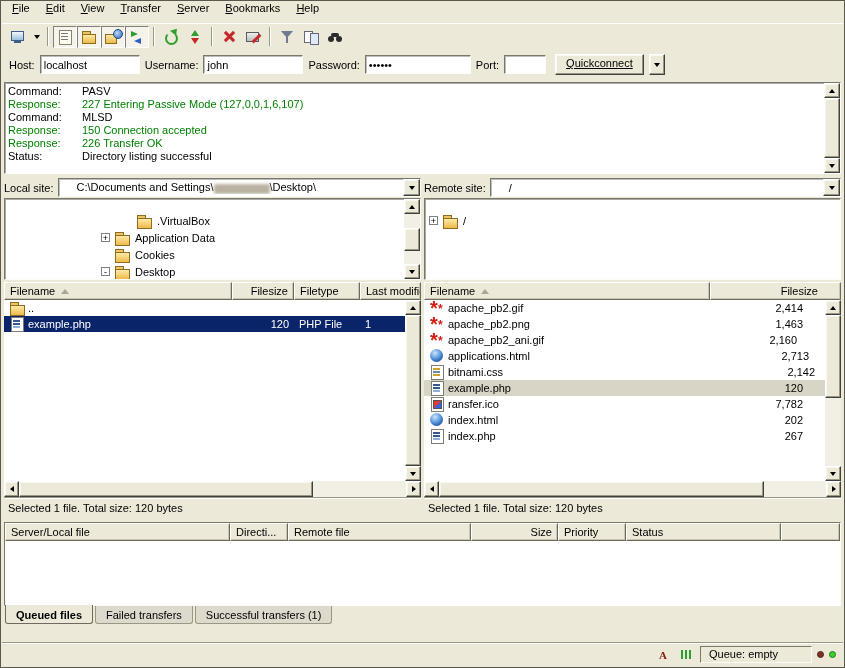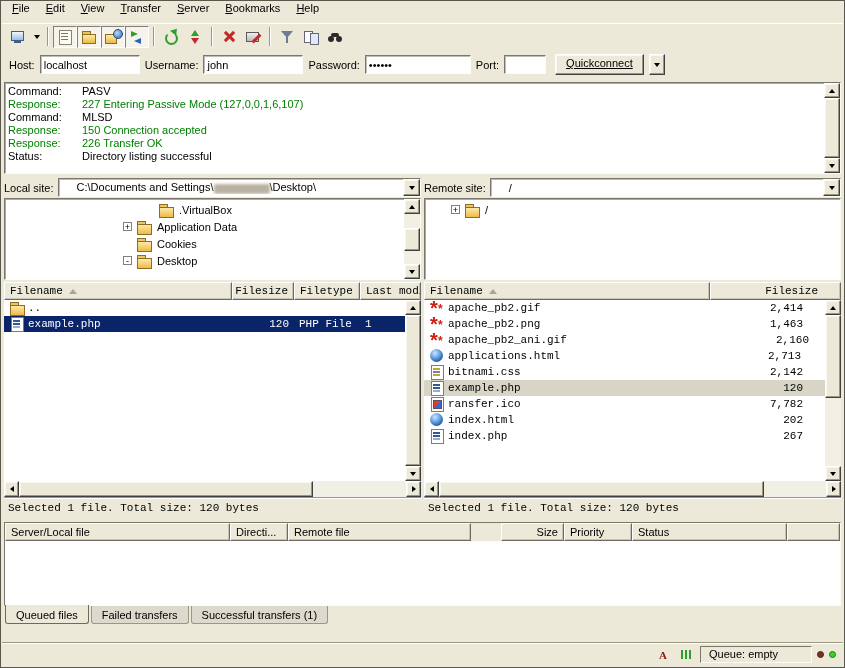--- a/index.html
+++ b/index.html
@@ -114,21 +114,21 @@
   .bpanel.left{ width:417px; }
   .bpanel.right{ flex:1; }
   .site-row{ height:21px; flex:none; display:flex; align-items:center; gap:4px; padding:1px 0; }
   .combo{ flex:1; height:19px; display:flex; align-items:center; background:#fff; border:1px solid;
     border-color:#7b786b #fdfcf5 #fdfcf5 #7b786b; box-shadow:inset 1px 1px 0 rgba(64,64,58,.35); }
   .combo-text{ flex:1; padding:0 18px; white-space:nowrap; overflow:hidden; }
   .combo-btn{ width:17px; height:17px; flex:none; display:flex; align-items:center; justify-content:center; margin-right:0; }
   .redacted{ display:inline-block; width:56px; height:10px; background:#b9b2a2; filter:blur(1.5px);
     vertical-align:middle; border-radius:2px; }
   .treepane{ height:82px; flex:none; display:flex; }
-  .tree-body{ flex:1; padding-top:2px; overflow:hidden;margin-left:22px; }
+  .tree-body{ flex:1; padding-top:13px; overflow:hidden; }
   .tree-row{ height:17px; display:flex; align-items:center; white-space:nowrap; }
   .t-ind{ flex:none; }
   .expander{ flex:none; width:9px; height:9px; border:1px solid #808080; background:#fff;
     font:9px/8px "Liberation Sans",sans-serif; text-align:center; margin-right:4px; }
   .exp-sp{ flex:none; width:13px; }
   .tree-label{ padding:0 2px; }
 
   
   .ficon{ position:relative; width:16px; height:14px; flex:none; margin-right:3px; }
   .ficon::before,.ficon::after{ content:""; position:absolute; }
@@ -138,21 +138,21 @@
   .k-php::after{ left:4px; top:3px; width:7px; height:2px; background:#33598f; box-shadow:0 3px 0 #33598f,0 6px 0 #8fb0d6; }
   .k-css::after{ left:4px; top:3px; width:7px; height:2px; background:#caa32b; box-shadow:0 3px 0 #6a86ab,0 6px 0 #caa32b; }
   .k-ico::after{ left:4px; top:3px; width:7px; height:7px; background:linear-gradient(135deg,#e33b2e 50%,#3b62e3 50%); border:1px solid #555; }
   .k-html::before{ left:1px; top:0; width:13px; height:13px; border-radius:50%;
     background:radial-gradient(circle at 5px 4px,#cfe4fa,#5c9ae0 45%,#1c4f9c 80%,#0d3268); }
   .k-image::before{ content:"*"; left:1px; top:-2px; font:bold 20px/18px "Liberation Sans",sans-serif; color:#cf1d12; }
   .k-image::after{ content:"*"; left:9px; top:2px; font:bold 12px/12px "Liberation Sans",sans-serif; color:#cf1d12; }
 
   
   .fileblock{ height:237px; flex:none; display:flex; margin:2px 2px 0; }
-  .flist{ display:flex; flex-direction:column;font-family:Liberation Mono, monospace; }
+  .flist{ display:flex; flex-direction:column; }
   .flist.left{ width:417px; }
   .flist.right{ flex:1; }
   .listhdr{ height:18px; flex:none; display:flex; background:#ece9d8; }
   .hdr-cell{ border:1px solid; border-color:#fff #6e6b5e #6e6b5e #fff; box-shadow:inset -1px -1px 0 #c9c5b4;
     padding:0 5px; display:flex; align-items:center; white-space:nowrap; overflow:hidden; flex:none; }
   .hdr-fill{ flex:1; }
   .hdr-right{ justify-content:flex-end; }
   .list-mid{ flex:1; display:flex; overflow:hidden; }
   .listbody{ flex:1; background:#fff; overflow:hidden; }
   .lrow{ height:16px; display:flex; align-items:center; white-space:nowrap; }
@@ -162,26 +162,26 @@
   .sel{ background:#0a246a; color:#fff; }
   .selx{ background:#d8d4c6; }
   .cw-name-l{ width:228px; } .cw-size-l{ width:62px; } .cw-type-l{ width:66px; }
   .cw-name-r{ width:286px; }
   .file-status{ height:22px; flex:none; line-height:20px; padding:0 4px; border-top:1px solid #9a9782; box-shadow:inset 0 1px 0 #fff; }
 
   
   .queuewrap{ flex:none; margin:3px 2px 0; }
   .queue-pane{ display:flex; flex-direction:column; }
   .qbody{ height:64px; background:#fff; }
-  .qw-0{ width:225px; } .qw-1{ width:58px; } .qw-2{ width:183px; } .qw-3{ width:63px;margin-left:30px; } .qw-4{ width:68px; } .qw-5{ width:155px; }
+  .qw-0{ width:225px; } .qw-1{ width:58px; } .qw-2{ width:183px; } .qw-3{ width:87px; } .qw-4{ width:68px; } .qw-5{ width:155px; }
 
   .tabs{ height:21px; flex:none; display:flex; align-items:flex-start; gap:2px; padding:0 3px; }
   .tab{ padding:3px 10px 2px; background:#ddd9cc; border:1px solid #9a9782; border-top:none;
     border-radius:0 0 3px 3px; white-space:nowrap; }
-  .tab.active{ background:#ece9d8; font-weight:normal; border-color:#6e6b5e; position:relative; top:-1px; padding-top:4px; }
+  .tab.active{ background:#ece9d8; font-weight:bold; border-color:#6e6b5e; position:relative; top:-1px; padding-top:4px; }
 
   
   .statusbar{ height:24px; flex:none; margin-top:auto; border-top:1px solid #9a9782; box-shadow:inset 0 1px 0 #fff;
     display:flex; align-items:center; justify-content:flex-end; gap:5px; padding:0 7px; }
   .sb-ico{ width:18px; height:16px; display:flex; align-items:center; justify-content:center; }
   .ascii-glyph{ font:bold 11px/14px "Liberation Serif",serif; color:#8c1a0c; }
   .speed-glyph{ width:11px; height:9px; align-self:center;
     background:repeating-linear-gradient(90deg,#2f9e2f 0 2px,transparent 2px 4px); }
   .queue-status{ height:17px; min-width:112px; line-height:15px; padding:0 8px; background:#ece9d8;
     border:1px solid; border-color:#7b786b #fdfcf5 #fdfcf5 #7b786b; }
@@ -458,35 +458,35 @@
                 <span class="ficon k-image"></span>
                 <span>apache_pb2.png</span>
               </div>
               <div class="cell c-fill c-right" style="padding-right:22px;">1,463</div>
             </div>
           <div class="lrow">
               <div class="cell cw-name-r">
                 <span class="ficon k-image"></span>
                 <span>apache_pb2_ani.gif</span>
               </div>
-              <div class="cell c-fill c-right" style="padding-right:16px;">2,160</div>
+              <div class="cell c-fill c-right" style="padding-right:28px;">2,160</div>
             </div>
           <div class="lrow">
               <div class="cell cw-name-r">
                 <span class="ficon k-html"></span>
                 <span>applications.html</span>
               </div>
-              <div class="cell c-fill c-right" style="padding-right:24px;">2,713</div>
+              <div class="cell c-fill c-right" style="padding-right:16px;">2,713</div>
             </div>
           <div class="lrow">
               <div class="cell cw-name-r">
                 <span class="ficon k-css"></span>
                 <span>bitnami.css</span>
               </div>
-              <div class="cell c-fill c-right" style="padding-right:22px;">2,142</div>
+              <div class="cell c-fill c-right" style="padding-right:10px;">2,142</div>
             </div>
           <div class="lrow selx">
               <div class="cell cw-name-r">
                 <span class="ficon k-php"></span>
                 <span>example.php</span>
               </div>
               <div class="cell c-fill c-right" style="padding-right:22px;">120</div>
             </div>
           <div class="lrow">
               <div class="cell cw-name-r">

